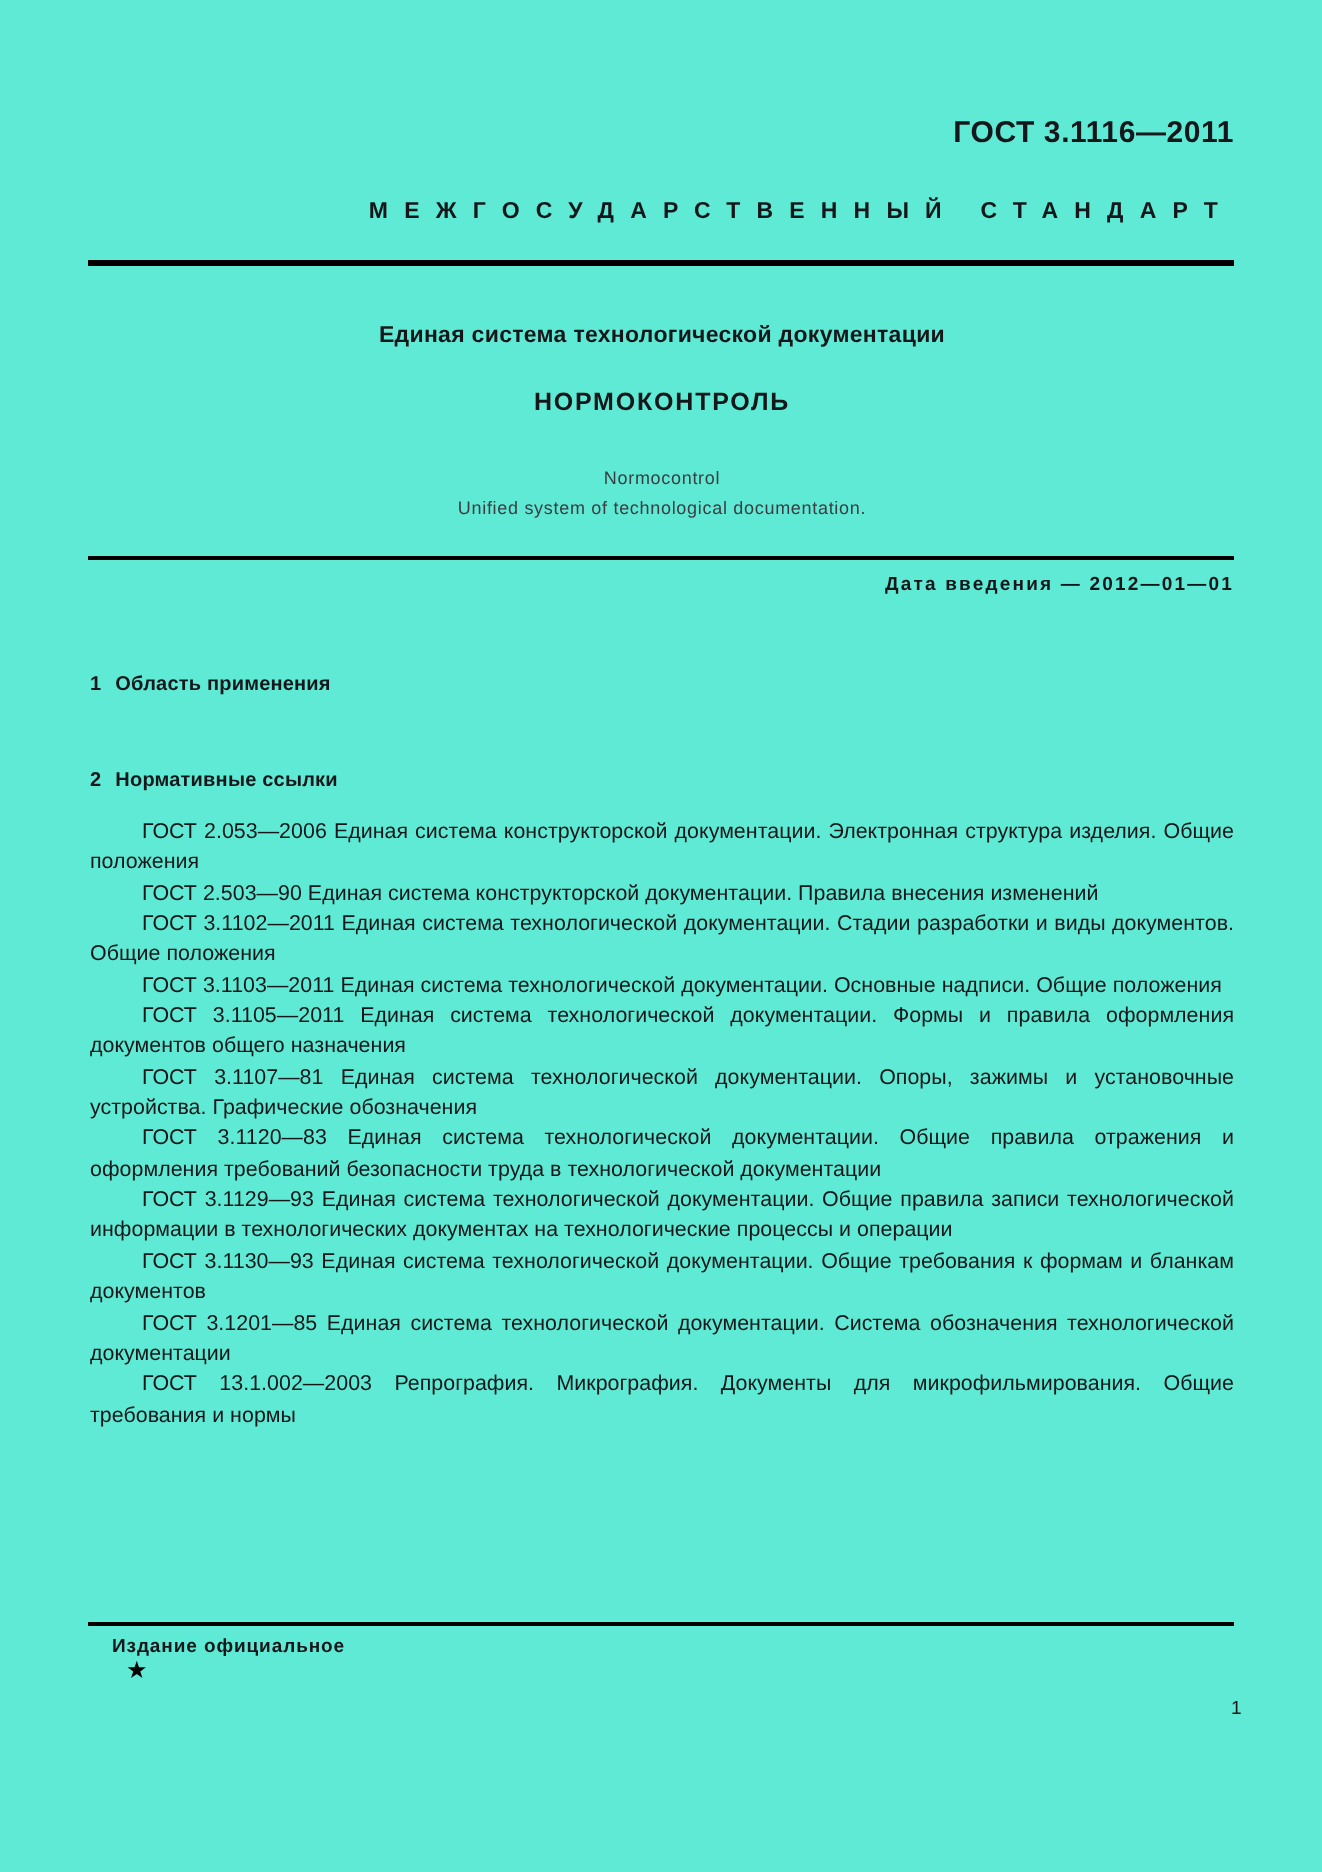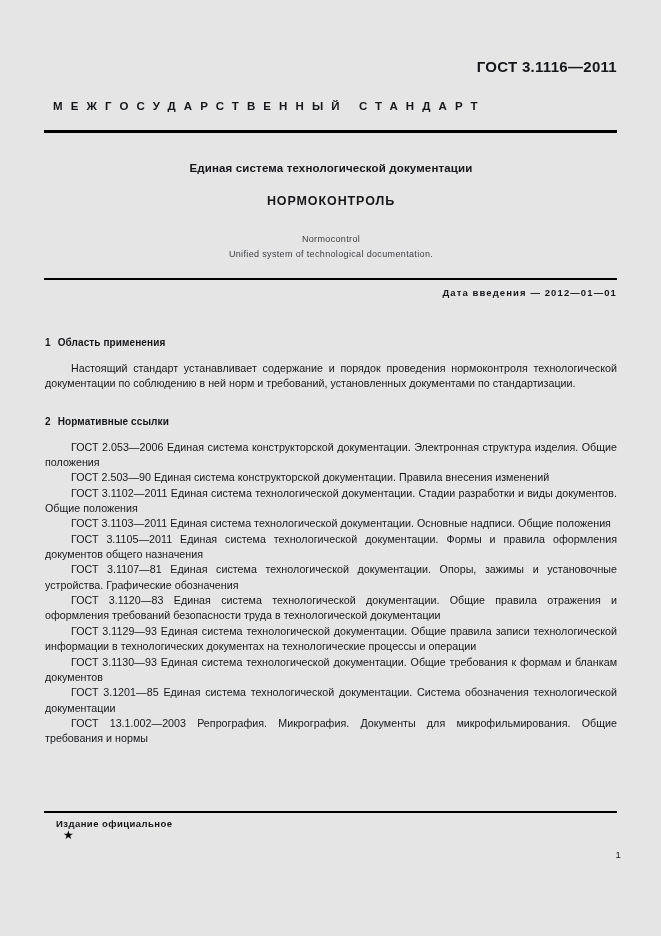--- a/index.html
+++ b/index.html
@@ -11,21 +11,21 @@
   body {
     font-family: "Liberation Sans", "DejaVu Sans", sans-serif;
     color: #15171a;
     -webkit-font-smoothing: antialiased;
   }
   .page {
     position: relative;
     width: 661px;
     height: 936px;
     margin: 0 auto;
-    background: #e5e5e5;
+    background: #5eead4;
     overflow: hidden;
     box-sizing: border-box;
   }
 
   
   .doc-number {
     position: absolute;
     top: 58px;
     right: 44px;
     font-size: 15px;
@@ -33,21 +33,21 @@
     letter-spacing: 0.3px;
     white-space: nowrap;
   }
   .std-banner {
     position: absolute;
     top: 100px;
     left: 45px;
     width: 572px;
     font-size: 11.5px;
     font-weight: bold;
-    text-align: left;
+    text-align: right;
     letter-spacing: 8.1px;
     text-indent: 8.1px;
     white-space: nowrap;
   }
   .rule-thick {
     position: absolute;
     left: 44px;
     width: 573px;
     height: 3px;
     background: #000000;
@@ -191,21 +191,20 @@
   <div class="rule-thin rule-mid"></div>
 
   <div class="date-line">Дата введения — 2012—01—01</div>
 
   <div class="content">
 
     <h2 class="section-heading">
       <span class="num">1</span><span>Область применения</span>
     </h2>
     <div class="gap-after-heading"></div>
-    <p class="para">Настоящий стандарт устанавливает содержание и порядок проведения нормоконтроля технологической документации по соблюдению в ней норм и требований, установленных документами по стандартизации.</p>
 
     <div class="gap-section"></div>
 
     <h2 class="section-heading">
       <span class="num">2</span><span>Нормативные ссылки</span>
     </h2>
     <div class="gap-after-heading"></div>
 
     <div class="ref-list">
       <p class="ref-item justified">ГОСТ 2.053—2006  Единая система конструкторской документации. Электронная структура изделия. Общие положения</p>

